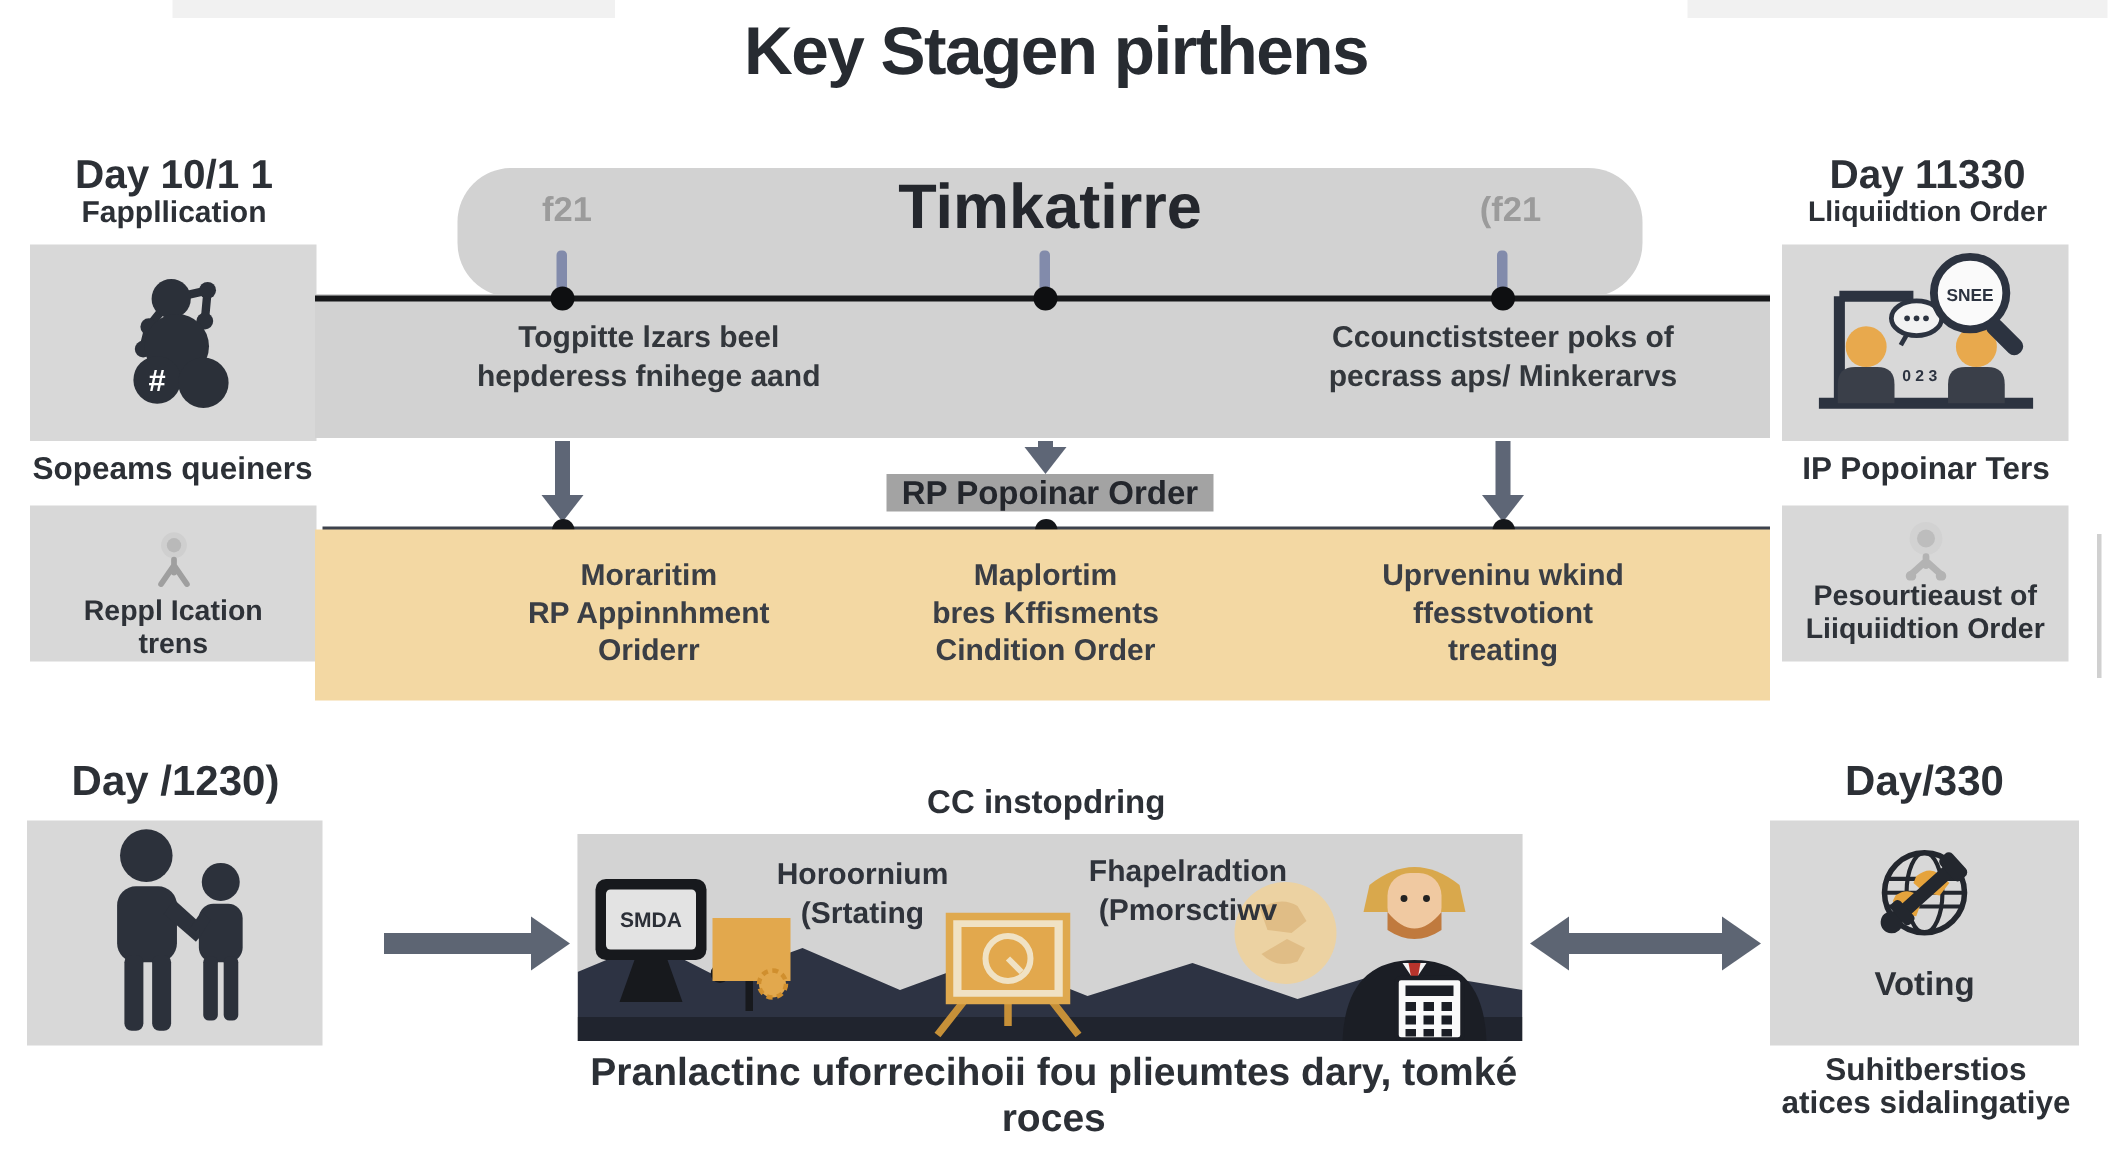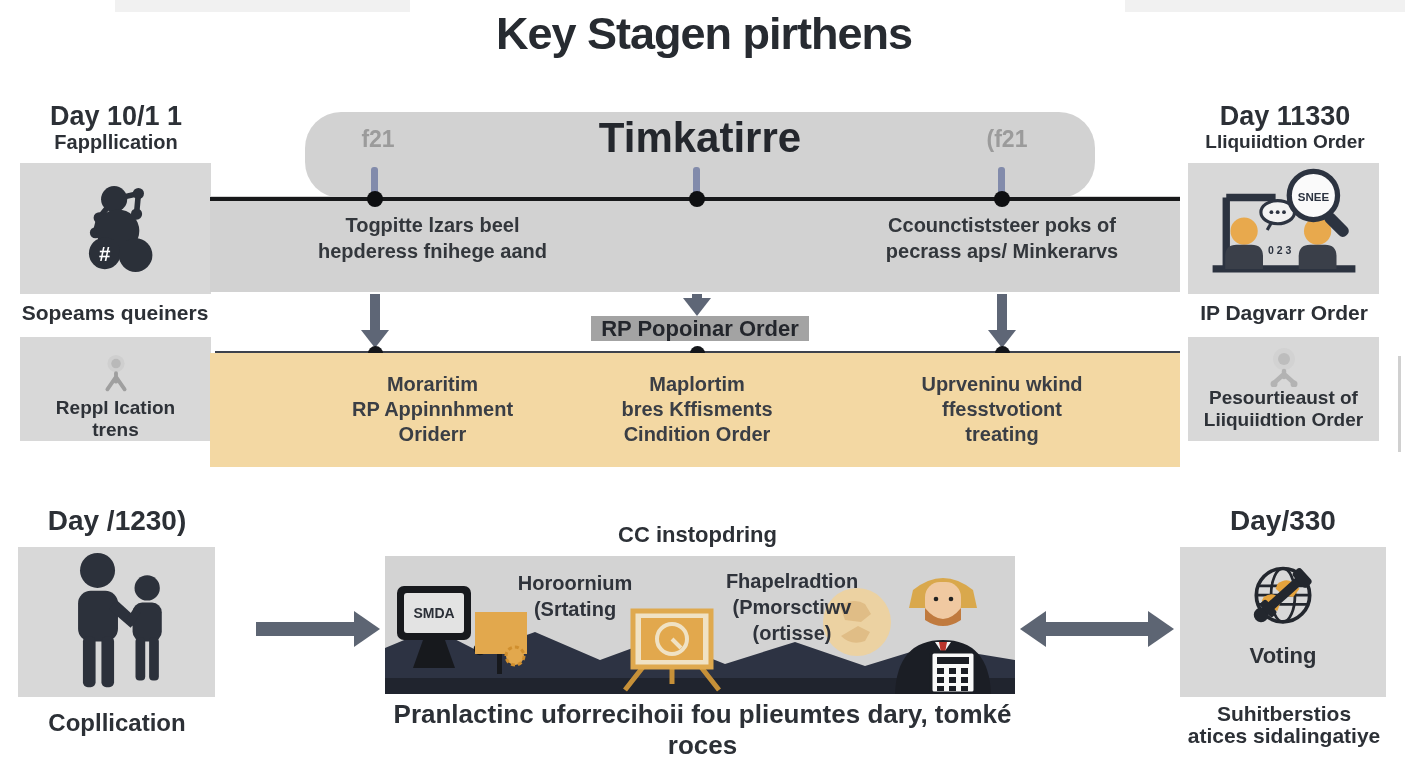--- a/index.html
+++ b/index.html
@@ -136,21 +136,21 @@
       <circle cx="68" cy="44" r="1.8" fill="#2c3340"></circle>
         <circle cx="74" cy="44" r="1.8" fill="#2c3340"></circle>
         <circle cx="80" cy="44" r="1.8" fill="#2c3340"></circle>
       <path d="M68 54 l-4 7" stroke="#2c3340" stroke-width="3"></path>
       <text x="76" y="84" text-anchor="middle" font-size="10" fill="#2c3340">0 2 3</text>
       <circle cx="108" cy="28" r="23" fill="#fafafa" stroke="#2c3340" stroke-width="5"></circle>
       <text x="108" y="33" text-anchor="middle" font-size="11" fill="#2c3340">SNEE</text>
       <rect x="124" y="42" width="28" height="11" rx="5" transform="rotate(45 124 42)" fill="#2c3340"></rect>
     </svg>
   </div>
-  <div class="abs ctr b8 capR">IP Dagvarr Order</div>
+  <div class="abs ctr b8 capR">IP Popoinar Ters</div>
   <div class="abs gbox boxR2">
     <svg viewBox="0 0 40 40" width="44" height="40">
       <circle cx="20" cy="12" r="11" fill="#d2d2d2"></circle>
         <circle cx="20" cy="12" r="6" fill="#bdbdbd"></circle>
       <path d="M20 24 L20 30 M20 27 L10 36 M20 27 L30 36" stroke="#b3b3b3" stroke-width="4.5" fill="none" stroke-linecap="round"></path>
       <circle cx="10" cy="37" r="3.5" fill="#b3b3b3"></circle>
         <circle cx="30" cy="37" r="3.5" fill="#b3b3b3"></circle>
     </svg>
     <div class="boxtxt">Pesourtieaust of</div>
     <div class="boxtxt">Liiquiidtion Order</div>
@@ -227,21 +227,20 @@
         <rect x="59" y="90" width="13" height="52" rx="5"></rect>
         <path d="M74 52 L96 72 l-7 9 L67 62 Z"></path>
         <circle cx="106" cy="40" r="13"></circle>
         <rect x="91" y="55" width="30" height="40" rx="10"></rect>
         <rect x="94" y="91" width="10" height="44" rx="4"></rect>
         <rect x="108" y="91" width="10" height="44" rx="4"></rect>
         <path d="M93 60 L84 73 l7 6 8-13 Z"></path>
       </g>
     </svg>
   </div>
-  <div class="abs ctr b8 capBL">Copllication</div>
 
   <div class="abs ctr b8 headBC">CC instopdring</div>
   <div class="abs strip">
     <svg viewBox="0 0 630 138" width="630" height="138" style="position:absolute;left:0;top:0;">
       <rect width="630" height="138" fill="#d3d3d3"></rect>
       <path d="M0 92 L48 72 L95 96 L150 76 L215 104 L275 82 L340 108 L410 86 L480 110 L545 90 L630 104 L630 138 L0 138 Z" fill="#2d3343"></path>
       <rect y="122" width="630" height="16" fill="#20242e"></rect>
 
       <rect x="12" y="30" width="74" height="54" rx="7" fill="#17191d"></rect>
       <rect x="19" y="37" width="60" height="40" rx="3" fill="#e3e3e3"></rect>
@@ -291,21 +290,20 @@
           <rect x="576" y="130" width="7" height="5" fill="#1b1e25"></rect>
       </g>
     </svg>
     <div class="lab1">
       <div>Horoornium</div>
       <div>(Srtating</div>
     </div>
     <div class="lab2">
       <div>Fhapelradtion</div>
       <div>(Pmorsctiwv</div>
-      <div>(ortisse)</div>
     </div>
   </div>
   <div class="abs ctr b8 capBC">Pranlactinc uforrecihoii fou plieumtes dary, tomké roces</div>
 
   <div class="abs sh arrShaft1"></div>
   <div class="abs arrHead1"></div>
   <div class="abs sh dblShaft"></div>
   <div class="abs dblHeadL"></div>
   <div class="abs dblHeadR"></div>
 

